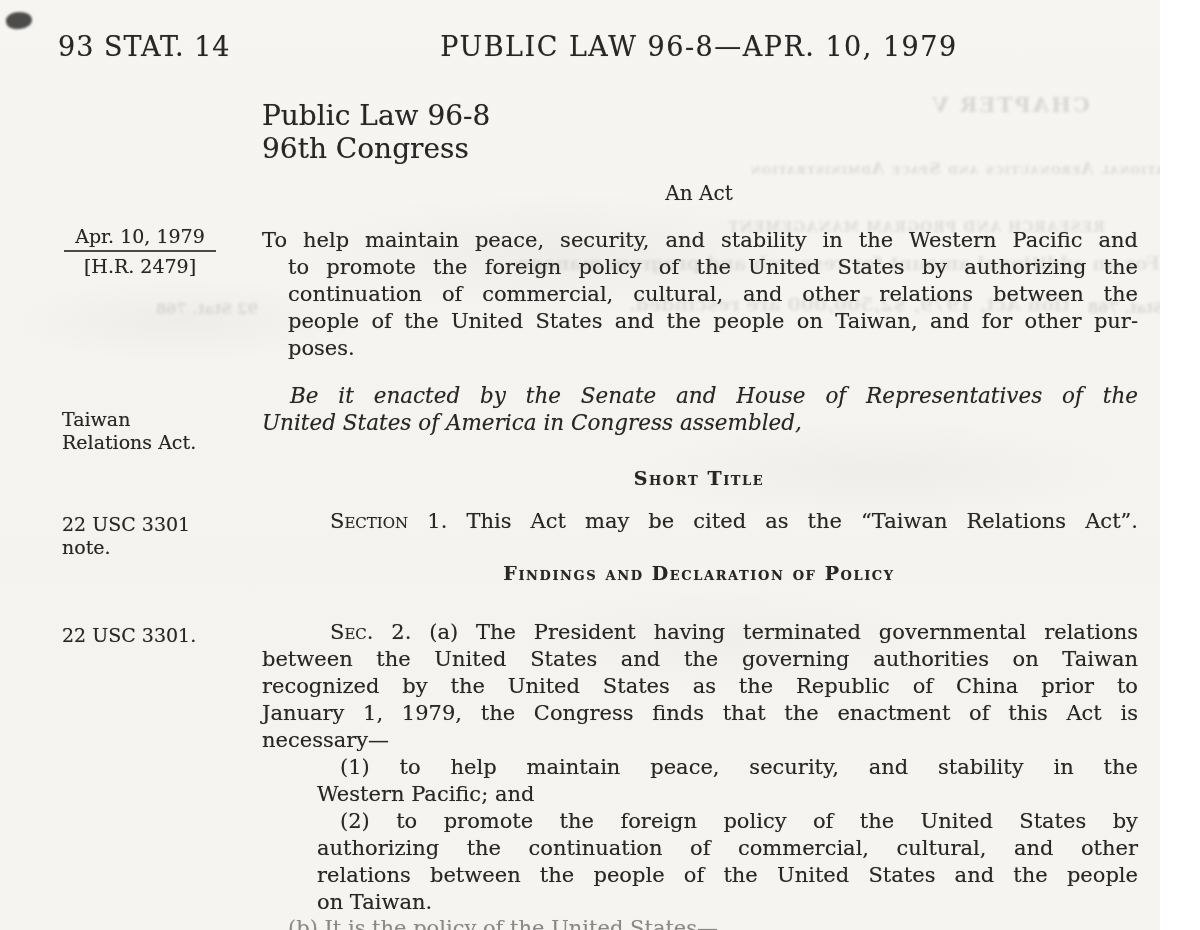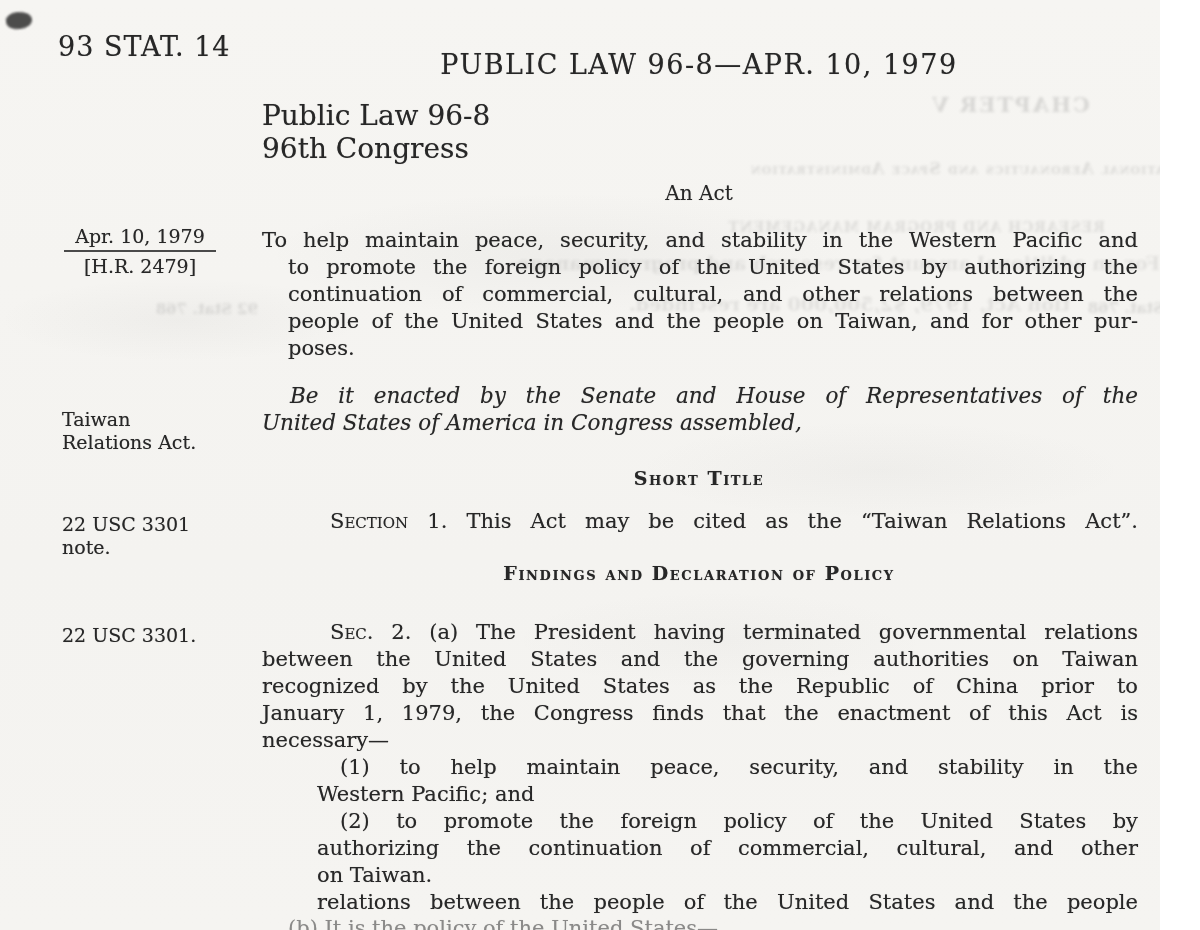--- a/index.html
+++ b/index.html
@@ -18,21 +18,21 @@
   .txt { text-shadow:0 0 0.7px rgba(35,35,35,0.45); }
   .nowrap { white-space:nowrap; }
   .center { text-align:center; }
   .jl { text-align:justify; text-align-last:justify; }
   .jl.last { text-align-last:auto; }
   .just { text-align:justify; text-align-last:justify; }
   .sc { font-variant:small-caps;margin-left:42px; }
   .smallcaps-head { font-variant:small-caps; font-weight:bold; letter-spacing:1.6px; }
 
   .stat-number { left:58px; top:31px; font-size:27px; letter-spacing:1px; }
-  .running-head { left:262px; top:31px; width:874px; font-size:27px; letter-spacing:1.5px;margin-top:18px; }
+  .running-head { left:262px; top:31px; width:874px; font-size:27px; letter-spacing:1.5px; }
   .law-title { left:262px; top:99px; font-size:28px; line-height:33px; }
   .act-heading { left:262px; top:181px; width:874px; font-size:20px; }
 
   .date-note { left:64px; top:224px; width:152px; font-size:19px; line-height:24px; text-align:center; }
   .date-rule { border:0; border-top:2px solid #4a4a4a; margin:2px 0 2px 0; }
 
   .body-block { left:262px; width:876px; font-size:21px; line-height:27px; }
   .preamble { top:227px; }
   .preamble .jl { padding-left:26px; }
   .preamble .jl:first-child { padding-left:0; }
@@ -153,20 +153,20 @@
   </div>
 
   <div class="abs txt body-block list-block">
     <div class="item">
         <div class="jl">(1) to help maintain peace, security, and stability in the</div>
         <div class="jl last">Western Pacific; and</div>
       </div>
     <div class="item">
         <div class="jl">(2) to promote the foreign policy of the United States by</div>
         <div class="jl">authorizing the continuation of commercial, cultural, and other</div>
+        <div class="jl">relations between the people of the United States and the people</div>
         <div class="jl last">on Taiwan.</div>
-        <div class="jl">relations between the people of the United States and the people</div>
       </div>
   </div>
 
   <div class="abs txt body-block partial-b nowrap">(b) It is the policy of the United States—</div>
 
 </div>
 
 </body></html>

